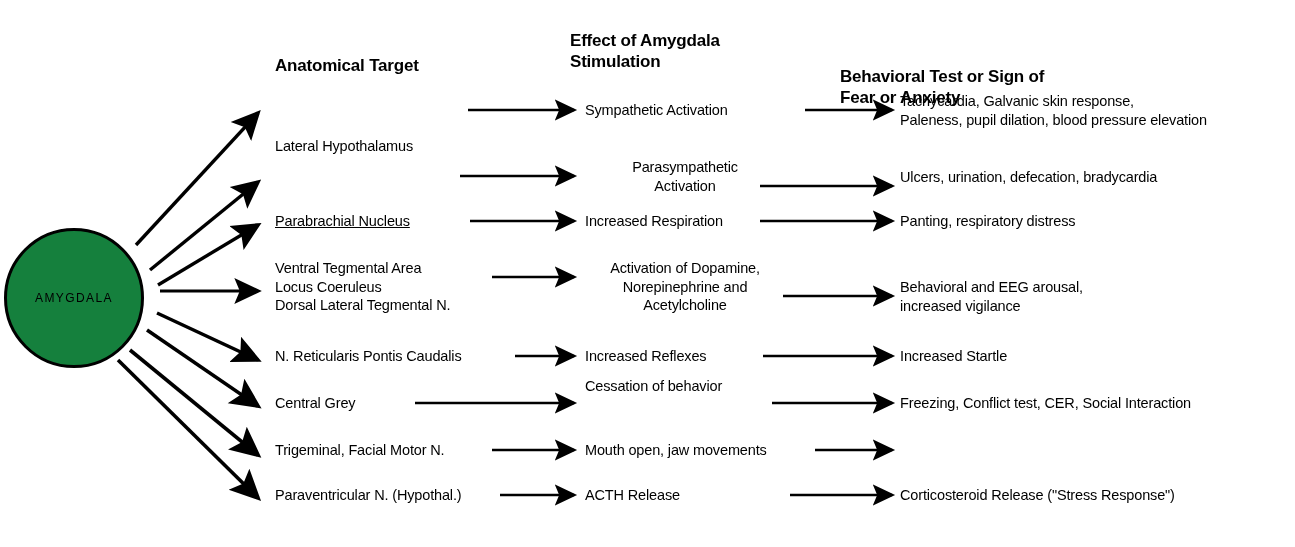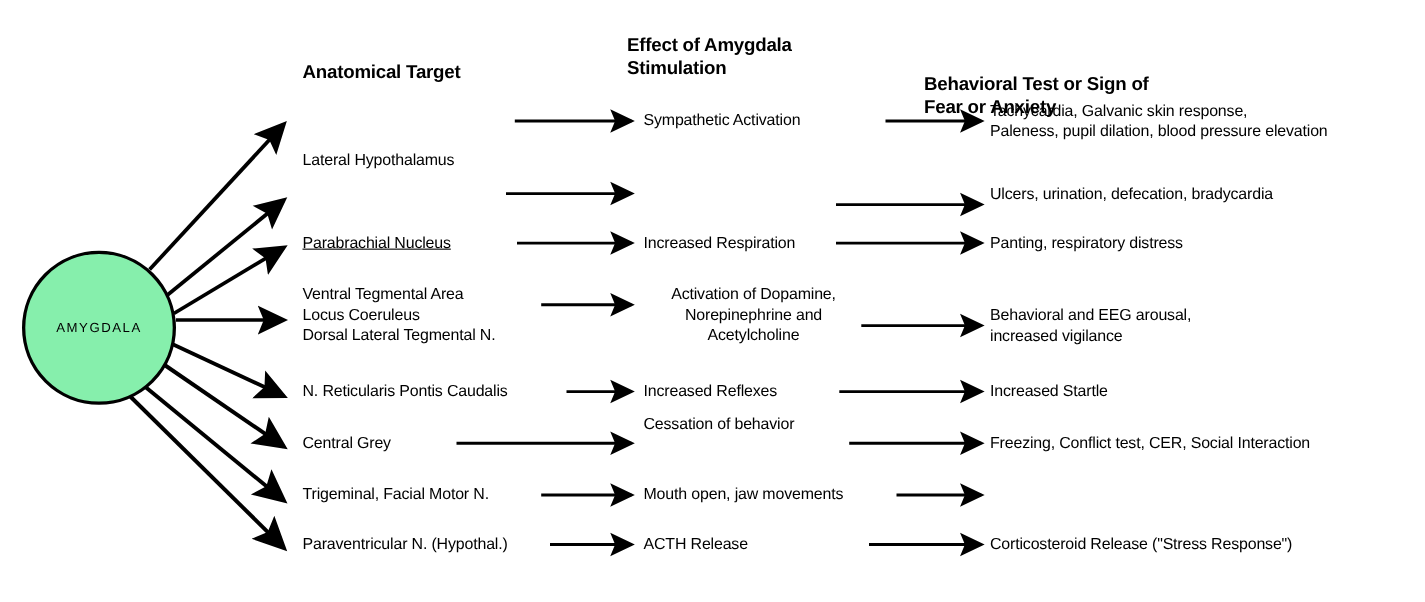--- a/index.html
+++ b/index.html
@@ -22,27 +22,27 @@
     text-align:left;
     letter-spacing:-0.2px;
   }
   #head-anatomical{left:275px;top:55px;width:260px;}
   #head-effect{left:570px;top:30px;width:240px;}
   #head-behavioral{left:840px;top:30px;width:400px;margin-top:36px;}
 
   
   #amygdala-node{
     position:absolute;
-    left:20px;top:228px;
+    left:4px;top:228px;
     width:140px;height:140px;
     border:3px solid #000;
     border-radius:50%;
     box-sizing:border-box;
     display:flex;align-items:center;justify-content:center;
-    background:#86efac;
+    background:#15803d;
     z-index:3;
   }
   #amygdala-label{
     font-size:12px;
     letter-spacing:1.4px;
     white-space:nowrap;
   }
 
   
   #arrow-layer{position:absolute;left:0;top:0;width:1295px;height:547px;z-index:1;}
@@ -114,20 +114,22 @@
 
   <div id="amygdala-node">
     <span id="amygdala-label">AMYGDALA</span>
   </div>
 
   <div class="cell c1" style="top:101px;margin-top:36px;">Lateral Hypothalamus</div>
   <div class="cell c2" style="top:101px;">Sympathetic Activation</div>
   <div class="cell c3" style="top:92px;">Tachycardia, Galvanic skin response,
 Paleness, pupil dilation, blood pressure elevation</div>
 
+  <div class="cell c2 centered" style="top:158px;">Parasympathetic
+Activation</div>
   <div class="cell c3" style="top:168px;">Ulcers, urination, defecation, bradycardia</div>
 
   <div class="cell c1" style="top:212px;text-decoration:underline;">Parabrachial Nucleus</div>
   <div class="cell c2" style="top:212px;">Increased Respiration</div>
   <div class="cell c3" style="top:212px;">Panting, respiratory distress</div>
 
   <div class="cell c1" style="top:259px;">Ventral Tegmental Area
 Locus Coeruleus
 Dorsal Lateral Tegmental N.</div>
   <div class="cell c2 centered" style="top:259px;">Activation of Dopamine,

